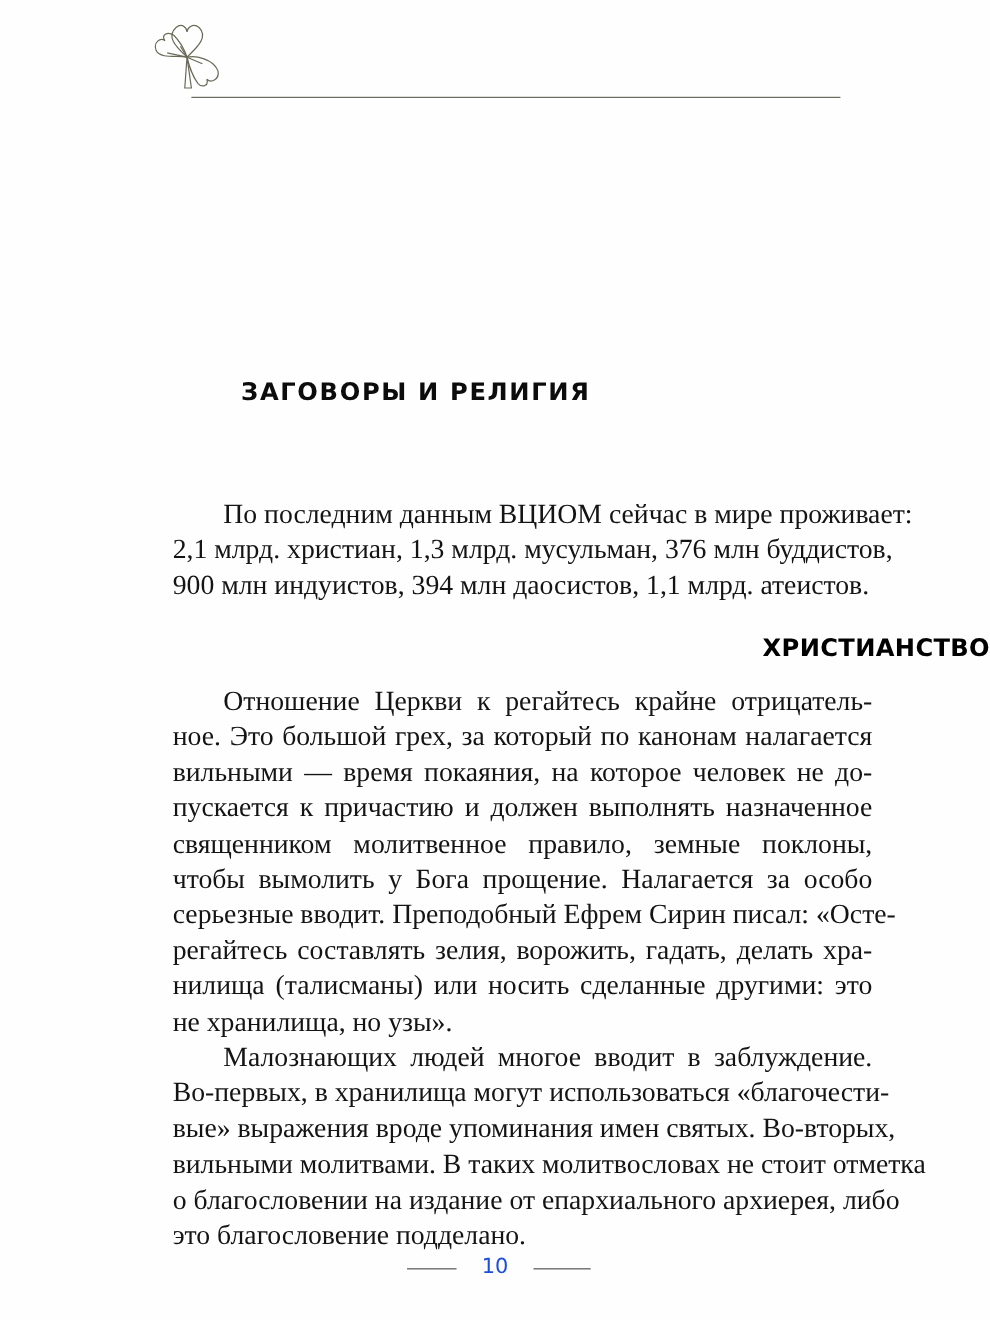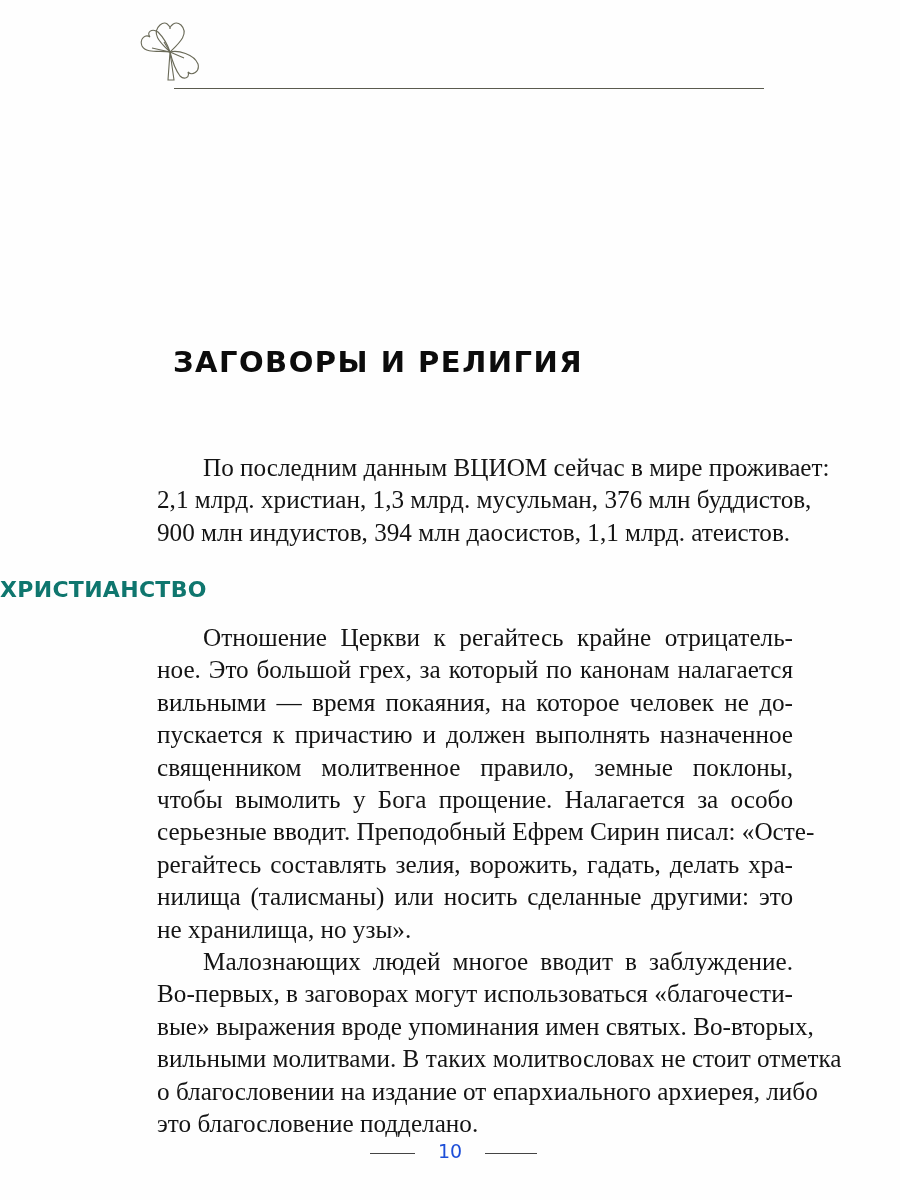--- a/index.html
+++ b/index.html
@@ -2,36 +2,36 @@
 <html><head>
   <meta charset="utf-8">
   <style>
     html, body { margin: 0; padding: 0; background: #ffffff; }
     body { width: 900px; height: 1200px; position: relative; overflow: hidden; }
     .page { position: absolute; left: 0; top: 0; width: 900px; height: 1200px; background: #fefefe; }
     .clover { position: absolute; left: 140px; top: 20px; width: 60px; height: 72px; }
     .top-rule { position: absolute; left: 174px; top: 88px; width: 590px; height: 0; border-top: 1.6px solid #5a5a4e; }
     .chapter-title {
       position: absolute; left: 0; top: 345px; width: 756px; text-align: center;
-      font-family: "DejaVu Sans", sans-serif; font-weight: bold; font-size: 29px;
+      font-family: "DejaVu Sans", sans-serif; font-weight: bold; font-size: 22px;
       letter-spacing: 1.5px; color: #0c0c0c;
     }
     .text {
       font-family: "Liberation Serif", serif; font-size: 25.2px; color: #141414;
       line-height: 32.4px;
       margin-left: 20px;
     }
     .block { position: absolute; left: 137px; width: 636px; }
     .line { display: block; white-space: nowrap; text-align: justify; text-align-last: justify; }
     .line.last { text-align-last: left; }
     .line.indent { padding-left: 46px; }
     .section-title {
-      position: absolute; left: 0; top: 577px; width: 900px; text-align: left;
+      position: absolute; left: 0; top: 577px; width: 900px; text-align: right;
       font-family: "DejaVu Sans", sans-serif; font-weight: bold; font-size: 22px;
-      letter-spacing: 0.3px; color: #0f766e;
+      letter-spacing: 0.3px; color: #000000;
     }
     .footer { position: absolute; left: 0; top: 1138px; width: 900px; height: 30px; }
     .dash { position: absolute; top: 15px; height: 0; border-top: 1.5px solid #444; }
     .page-number {
       position: absolute; left: 0; top: 2px; width: 900px; text-align: center;
       font-family: "DejaVu Sans", sans-serif; font-size: 19px; color: #1d4ed8;
     }
   </style>
 </head>
 <body>
@@ -64,21 +64,21 @@
     <span class="line">ное. Это большой грех, за который по канонам налагается</span>
     <span class="line">вильными — время покаяния, на которое человек не до-</span>
     <span class="line">пускается к причастию и должен выполнять назначенное</span>
     <span class="line">священником молитвенное правило, земные поклоны,</span>
     <span class="line">чтобы вымолить у Бога прощение. Налагается за особо</span>
     <span class="line">серьезные вводит. Преподобный Ефрем Сирин писал: «Осте-</span>
     <span class="line">регайтесь составлять зелия, ворожить, гадать, делать хра-</span>
     <span class="line">нилища (талисманы) или носить сделанные другими: это</span>
     <span class="line last">не хранилища, но узы».</span>
     <span class="line indent">Малознающих людей многое вводит в заблуждение.</span>
-    <span class="line">Во-первых, в заговорах могут использоваться «благочести-</span>
+    <span class="line">Во-первых, в хранилища могут использоваться «благочести-</span>
     <span class="line">вые» выражения вроде упоминания имен святых. Во-вторых,</span>
     <span class="line">вильными молитвами. В таких молитвословах не стоит отметка</span>
     <span class="line">о благословении на издание от епархиального архиерея, либо</span>
     <span class="line last">это благословение подделано.</span>
   </div>
 
   <div class="footer">
     <div class="dash" style="left:370px; width:45px;"></div>
     <div class="page-number">10</div>
     <div class="dash" style="left:485px; width:52px;"></div>

